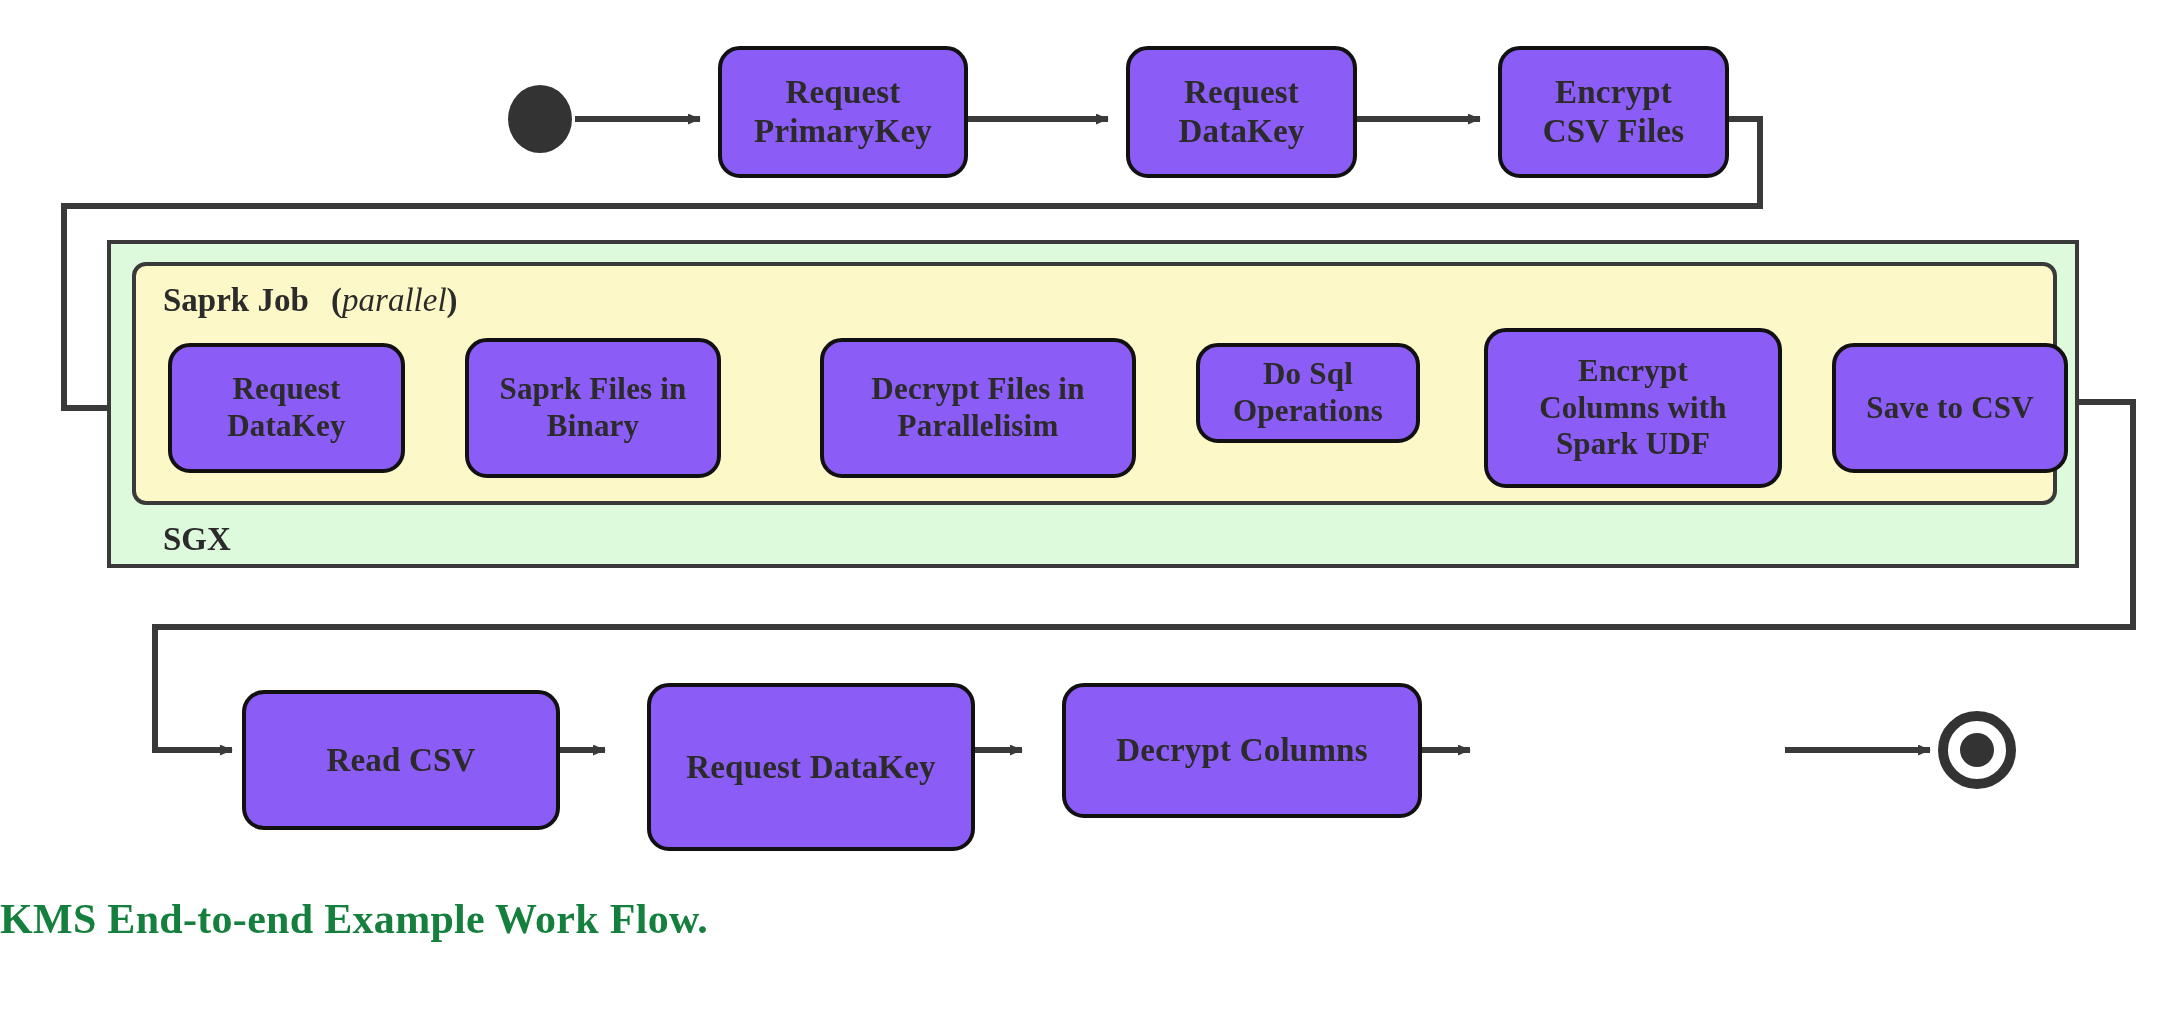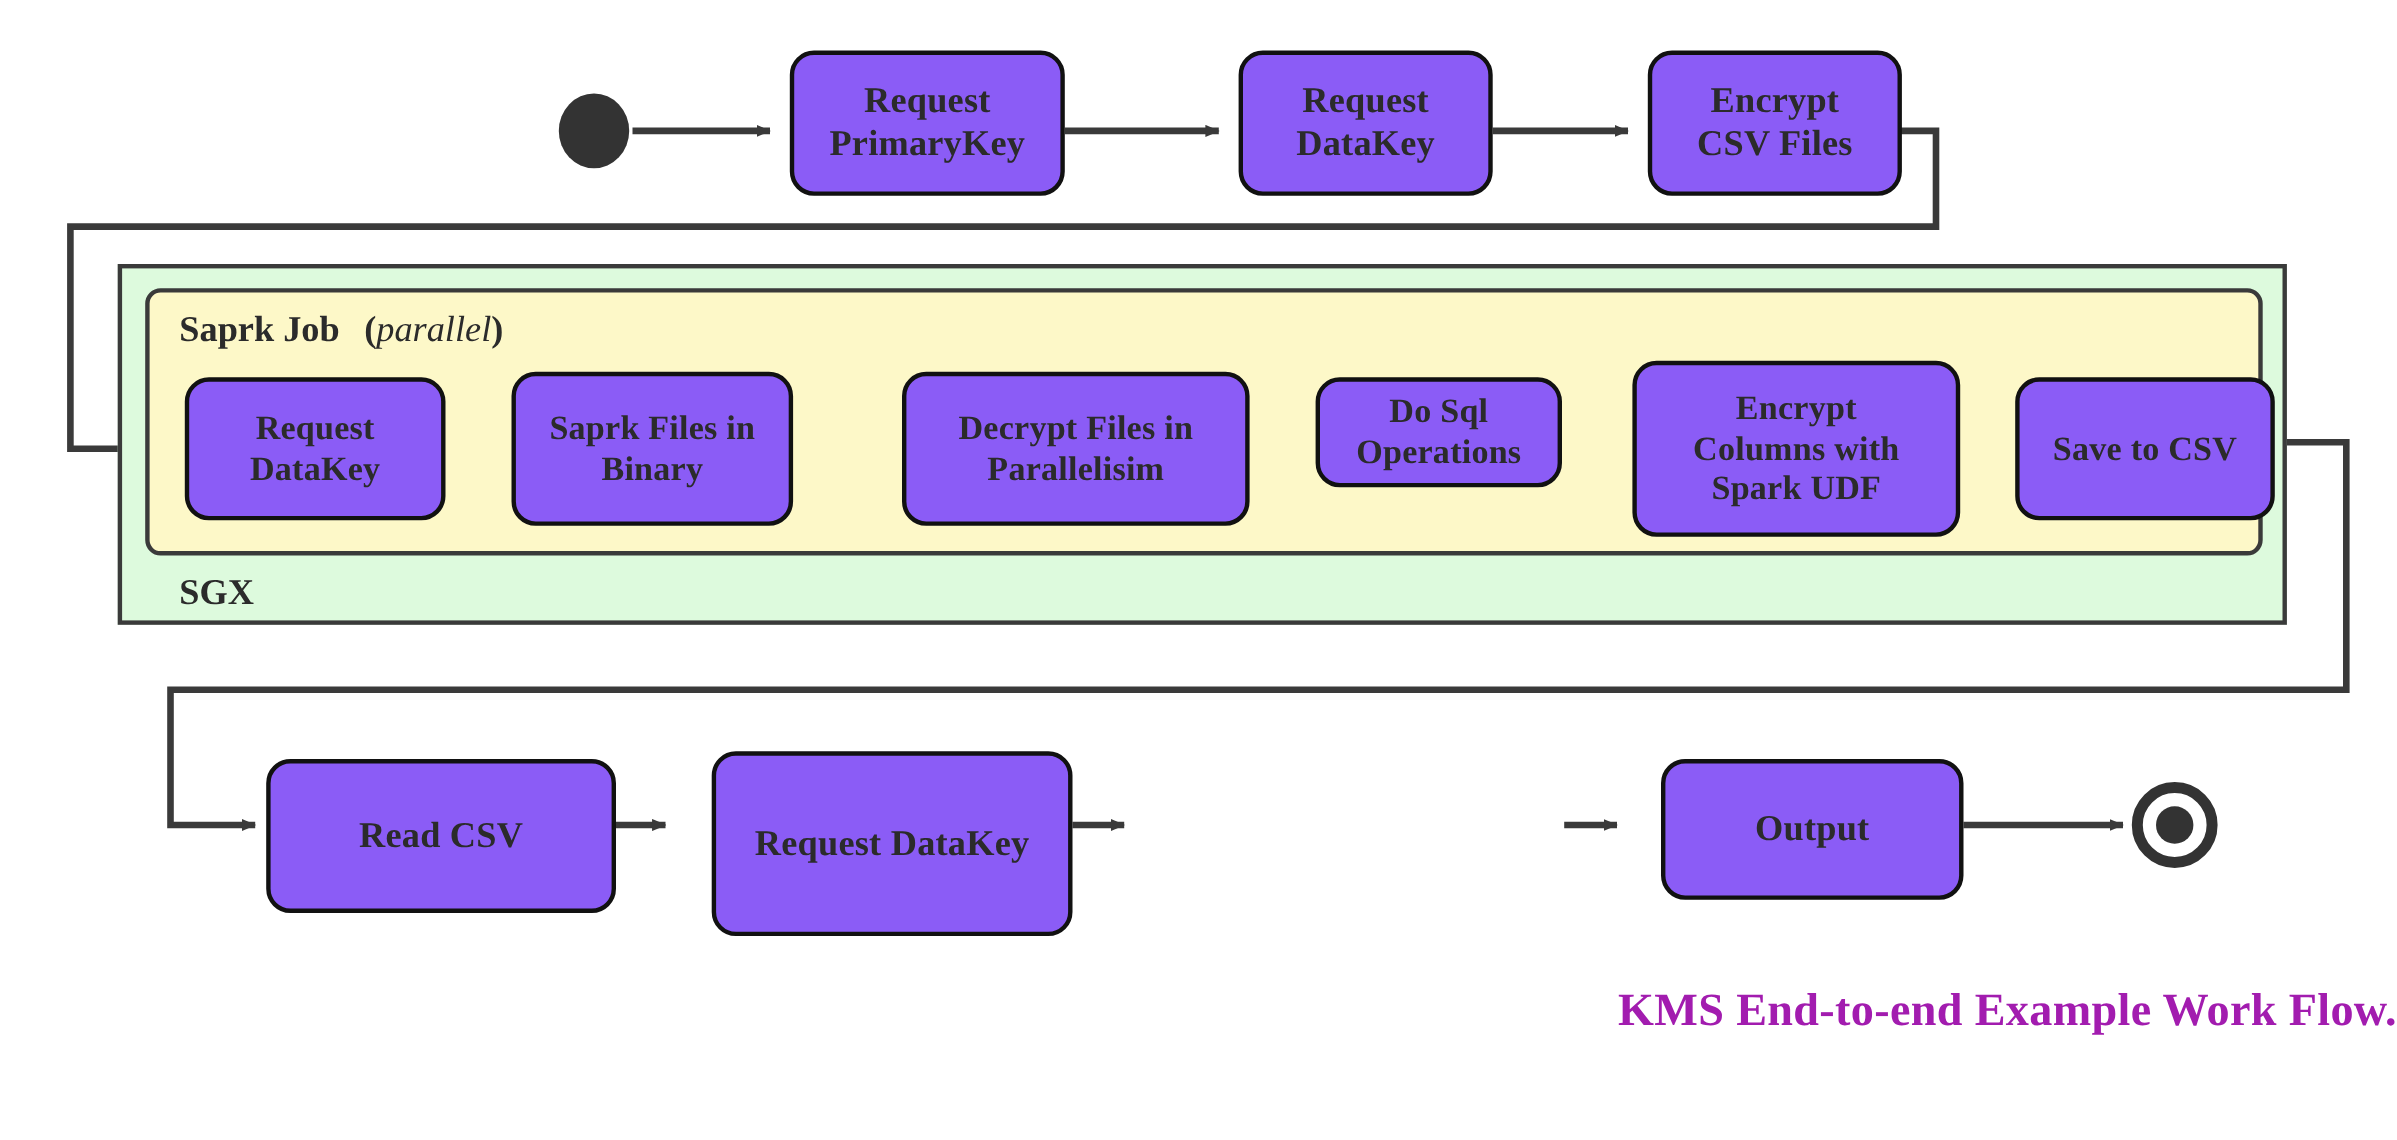--- a/index.html
+++ b/index.html
@@ -16,22 +16,22 @@
 
   .sgx-box{position:absolute;box-sizing:border-box;background:#ddfadd;
            border:4px solid #3a3a3a;}
   .spark-box{position:absolute;box-sizing:border-box;background:#fdf8c8;
              border:4px solid #3a3a3a;border-radius:14px;}
 
   .container-label{position:absolute;font-weight:bold;color:#2b2b2b;
                    font-size:33px;white-space:nowrap;}
   .container-label em{font-weight:normal;}
 
-  .caption{position:absolute;font-weight:bold;color:#a21caf;font-size:42px;
-           width:100%;text-align:right;letter-spacing:.3px;}
+  .caption{position:absolute;font-weight:bold;color:#15803d;font-size:42px;
+           width:100%;text-align:left;letter-spacing:.3px;}
 </style>
 </head>
 <body>
 
 <div id="canvas">
 
   <svg viewBox="0 0 2179 1036">
     <defs>
       <marker id="ah" markerWidth="13" markerHeight="11" refX="12.2" refY="5.5" orient="auto" markerUnits="userSpaceOnUse">
         <path d="M0,0 L13,5.5 L0,11 z" fill="#3a3a3a"></path>
@@ -150,22 +150,22 @@
       <span>Read CSV</span>
     </span>
   </div>
 
   <div class="node" style="left:647px;top:683px;width:328px;height:168px;font-size:33px;">
     <span>
       <span>Request DataKey</span>
     </span>
   </div>
 
-
-  <div class="node" style="left:1510px;top:690px;width:275px;height:128px;font-size:33px;">
+  <div class="node" style="left:1062px;top:683px;width:360px;height:135px;font-size:33px;">
     <span>
-      <span>Output</span>
+      <span>Decrypt Columns</span>
     </span>
   </div>
+
 
   <div class="caption" style="left:0;top:895px;">KMS End-to-end Example Work Flow.</div>
 
 </div>
 
 </body></html>

